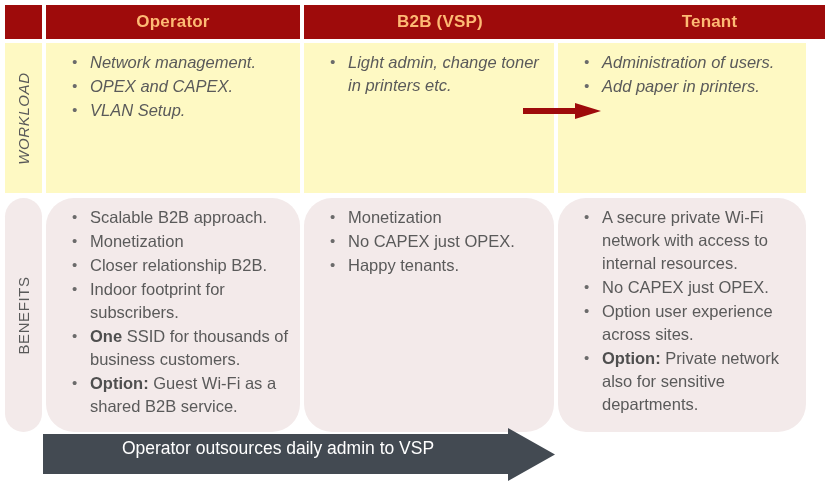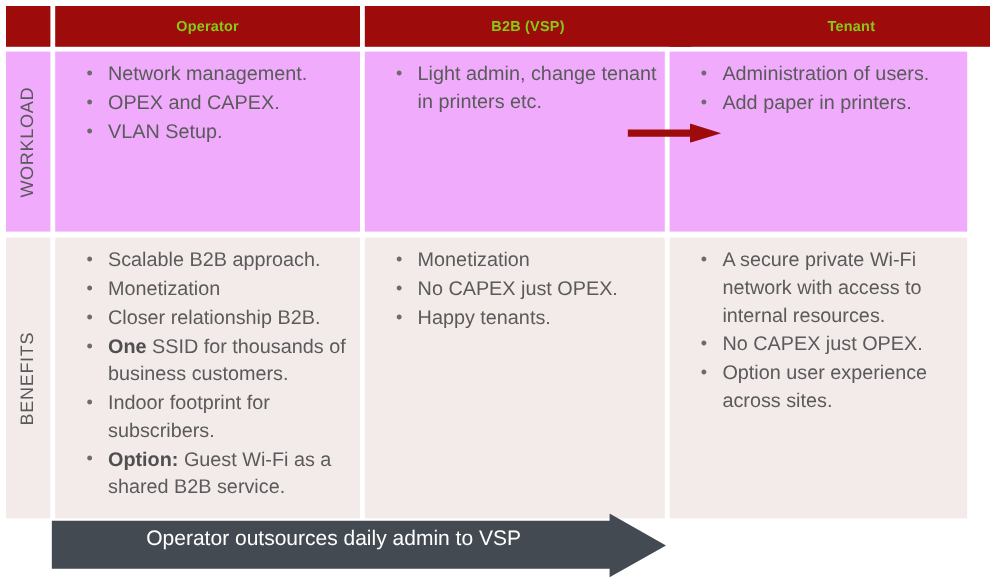--- a/index.html
+++ b/index.html
@@ -30,23 +30,23 @@
     width: 807px;
     height: 427px;
   }
 
   
   .hdr-cell {
     position: absolute;
     top: 0;
     height: 34px;
     background: #9e0b0b;
-    color: #84cc16;
+    color: #fdba74;
     font-weight: bold;
-    font-size: 12px;
+    font-size: 17px;
     display: flex;
     align-items: center;
     justify-content: center;
     letter-spacing: .2px;
     box-sizing: border-box;
   }
   .hdr-corner  { left: 0px;   width: 37px;  }
   .hdr-op      { left: 41px;  width: 254px; }
   .hdr-b2b     { left: 299px; width: 272px; }
   .hdr-ten     { left: 553px; width: 303px; }
@@ -85,23 +85,23 @@
     height: 100%;
     box-sizing: border-box;
     padding: 8px 6px 4px 6px;
   }
   .c-op  { left: 41px;  width: 254px; }
   .c-b2b { left: 299px; width: 250px; }
   .c-ten { left: 553px; width: 248px; }
 
   
   .row-workload .rowlabel,
-  .row-workload .cell { background: #f0abfc; }
+  .row-workload .cell { background: #fef9c3; font-style: italic; }
   .row-benefits .rowlabel,
-  .row-benefits .cell { background: #f3eaea; }
+  .row-benefits .cell { background: #f3eaea; border-radius: 28px; }
 
   
   ul.bullets {
     margin: 0;
     padding: 0 0 0 20px;
     list-style: none;
   }
   ul.bullets li {
     position: relative;
     font-size: 16.5px;
@@ -175,21 +175,21 @@
       <div class="cell c-op">
         <ul class="bullets">
           <li>Network management.</li>
           <li>OPEX and CAPEX.</li>
           <li>VLAN Setup.</li>
         </ul>
       </div>
 
       <div class="cell c-b2b">
         <ul class="bullets">
-          <li>Light admin, change tenant in printers etc.</li>
+          <li>Light admin, change toner in printers etc.</li>
         </ul>
       </div>
 
       <div class="cell c-ten">
         <ul class="bullets">
           <li>Administration of users.</li>
           <li>Add paper in printers.</li>
         </ul>
       </div>
     </div>
@@ -197,39 +197,40 @@
     <div class="row row-benefits">
       <div class="rowlabel">
         <span>BENEFITS</span>
       </div>
 
       <div class="cell c-op">
         <ul class="bullets">
           <li>Scalable B2B approach.</li>
           <li>Monetization</li>
           <li>Closer relationship B2B.</li>
+          <li>Indoor footprint for subscribers.</li>
           <li><b>One</b><span> SSID for thousands of business customers.</span></li>
-          <li>Indoor footprint for subscribers.</li>
           <li><b>Option:</b><span> Guest Wi-Fi as a shared B2B service.</span></li>
         </ul>
       </div>
 
       <div class="cell c-b2b">
         <ul class="bullets">
           <li>Monetization</li>
           <li>No CAPEX just OPEX.</li>
           <li>Happy tenants.</li>
         </ul>
       </div>
 
       <div class="cell c-ten">
         <ul class="bullets">
           <li>A secure private Wi-Fi network with access to internal resources.</li>
           <li>No CAPEX just OPEX.</li>
           <li>Option user experience across sites.</li>
+          <li><b>Option:</b><span> Private network also for sensitive departments.</span></li>
         </ul>
       </div>
     </div>
 
   </div>
 
   <div class="red-arrow">
     <svg width="78" height="16" viewBox="0 0 78 16">
       <polygon points="0,5 52,5 52,0 78,8 52,16 52,11 0,11" fill="#9e0b0b"></polygon>
     </svg>

